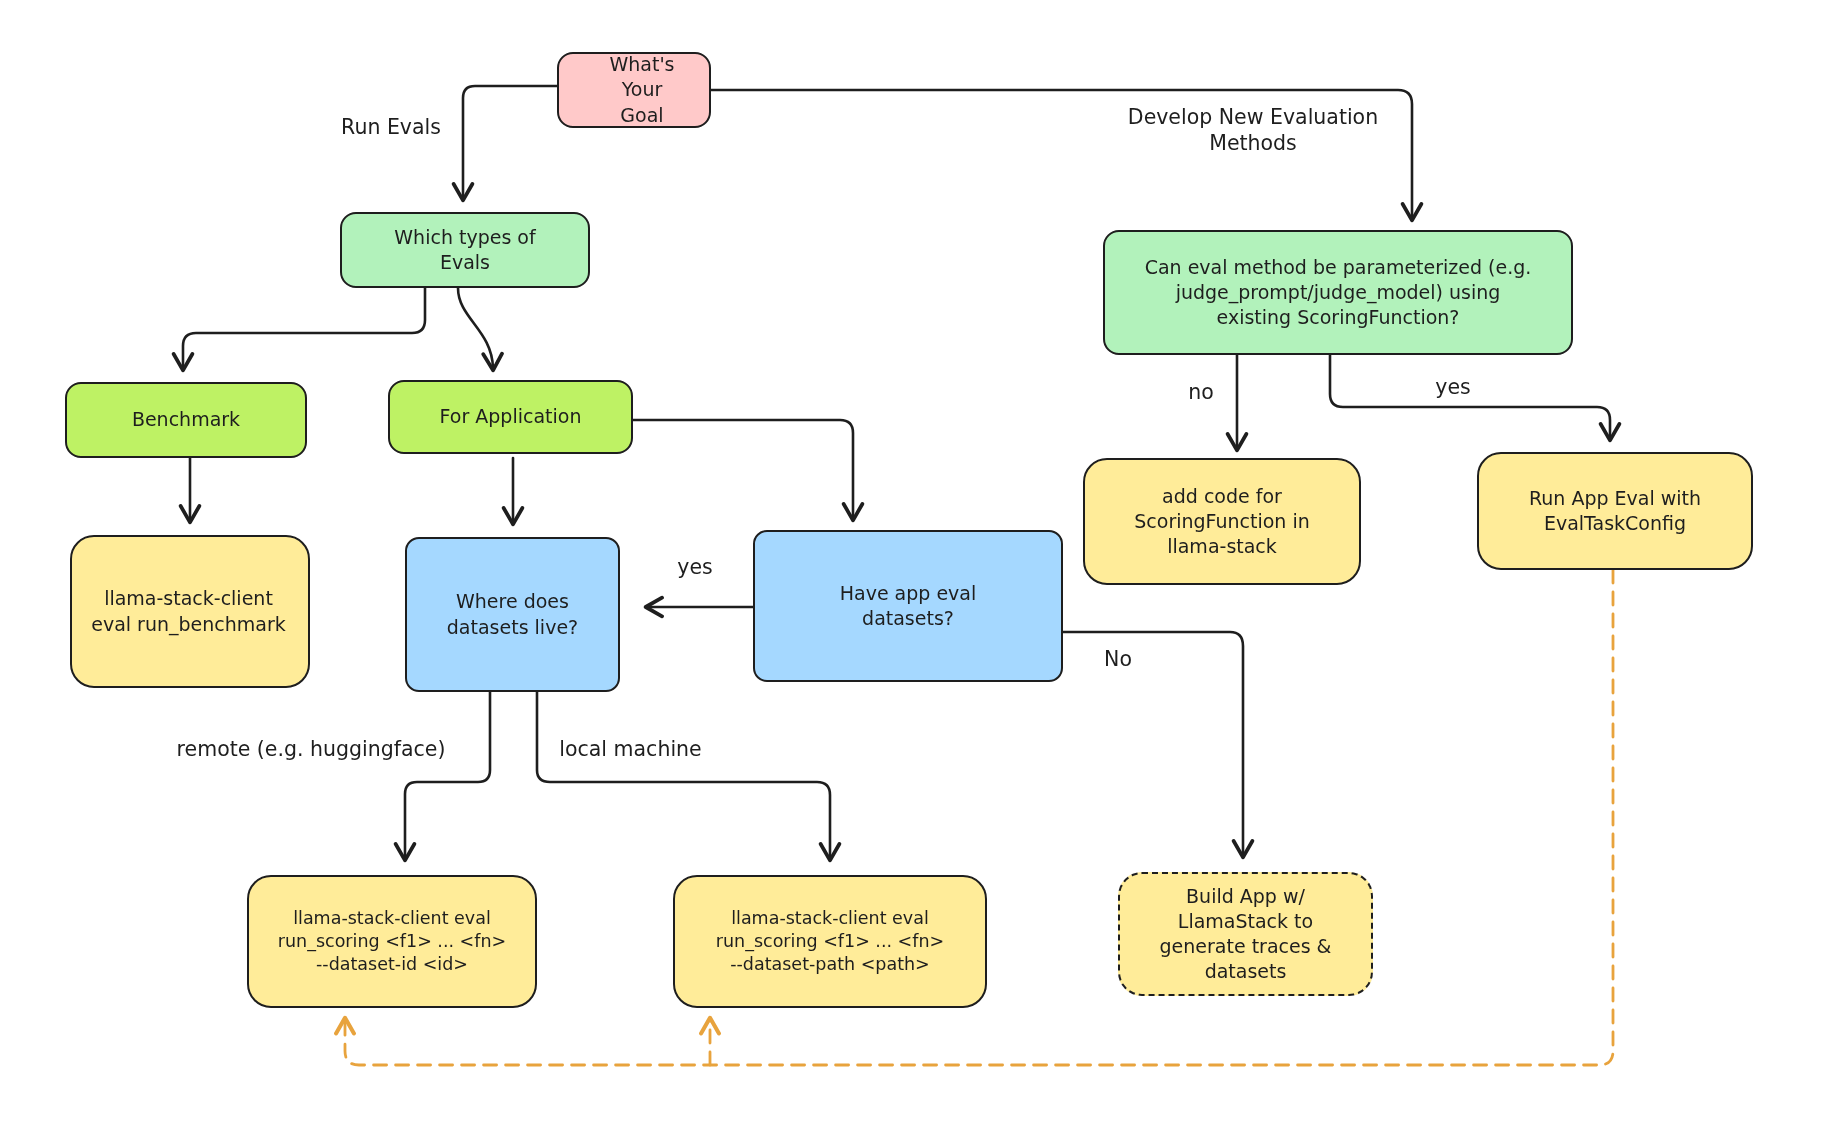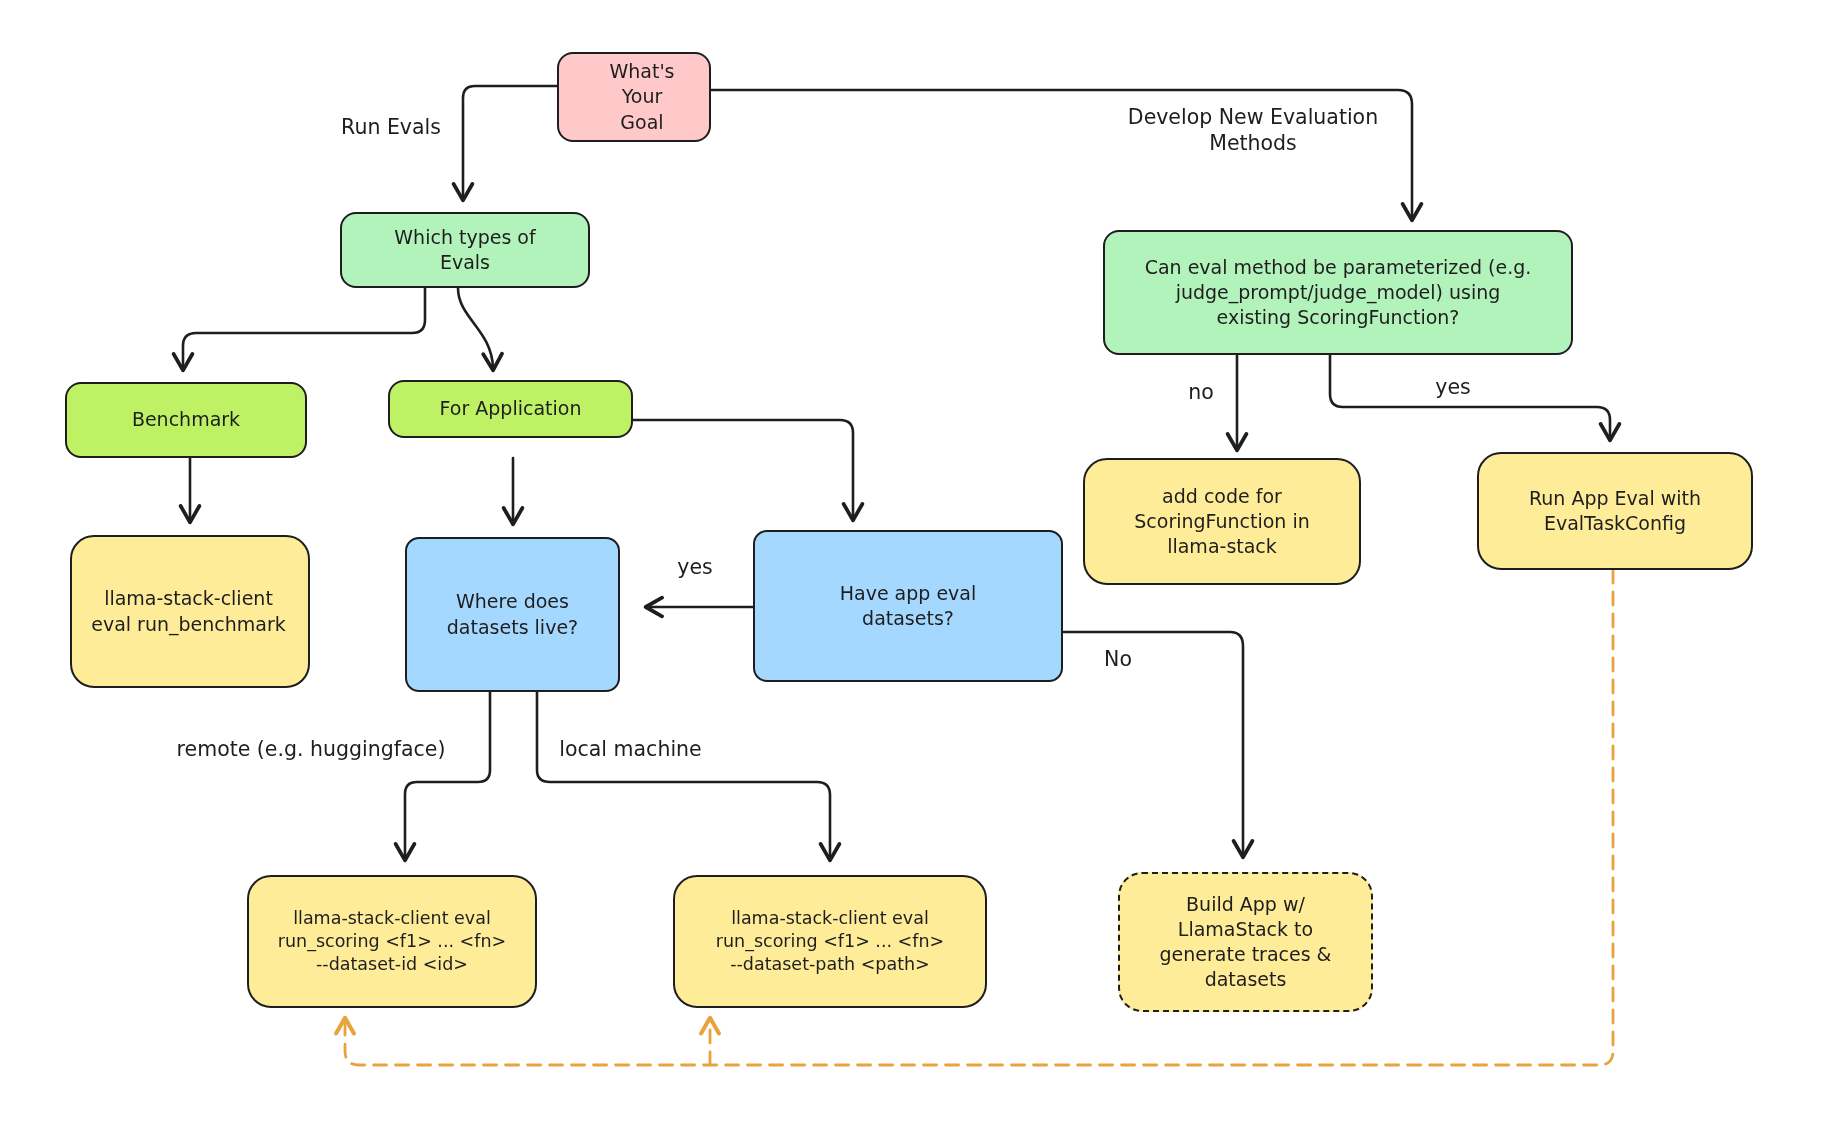--- a/index.html
+++ b/index.html
@@ -18,33 +18,33 @@
   .green{background:#b2f2bb;}
   .blue{background:#a5d8ff;border-radius:14px;}
   .yellow{background:#ffec99;border-radius:24px;}
   .dashed{border-style:dashed;}
   .cmd{font-size:17.5px;}
   .lbl{
     position:absolute;font-size:20.5px;text-align:center;
     white-space:pre-line;line-height:1.28;
   }
   
-  .n-goal{left:557px;top:52px;width:154px;height:90px;padding-left:28px;}
+  .n-goal{left:557px;top:52px;width:154px;height:76px;padding-left:28px;}
   .n-which{left:340px;top:212px;width:250px;height:76px;}
   .n-param{left:1103px;top:230px;width:470px;height:125px;}
   .n-bench{left:65px;top:382px;width:242px;height:76px;}
-  .n-forapp{left:388px;top:380px;width:245px;height:58px;}
+  .n-forapp{left:388px;top:380px;width:245px;height:74px;}
   .n-benchcmd{left:70px;top:535px;width:240px;height:153px;padding-left:9px;}
   .n-where{left:405px;top:537px;width:215px;height:155px;}
   .n-have{left:753px;top:530px;width:310px;height:152px;}
   .n-addcode{left:1083px;top:458px;width:278px;height:127px;}
   .n-runapp{left:1477px;top:452px;width:276px;height:118px;}
   .n-idcmd{left:247px;top:875px;width:290px;height:133px;}
   .n-pathcmd{left:673px;top:875px;width:314px;height:133px;}
-  .n-build{left:1118px;top:872px;width:255px;height:140px;}
+  .n-build{left:1118px;top:872px;width:255px;height:124px;}
   
   .l-runevals{left:281px;top:114px;width:220px;}
   .l-develop{left:1048px;top:104px;width:410px;}
   .l-no1{left:1156px;top:379px;width:90px;}
   .l-yes1{left:1408px;top:374px;width:90px;}
   .l-yes2{left:655px;top:554px;width:80px;}
   .l-no2{left:1073px;top:646px;width:90px;}
   .l-remote{left:138px;top:736px;width:346px;}
   .l-local{left:543px;top:736px;width:175px;}
 </style>

